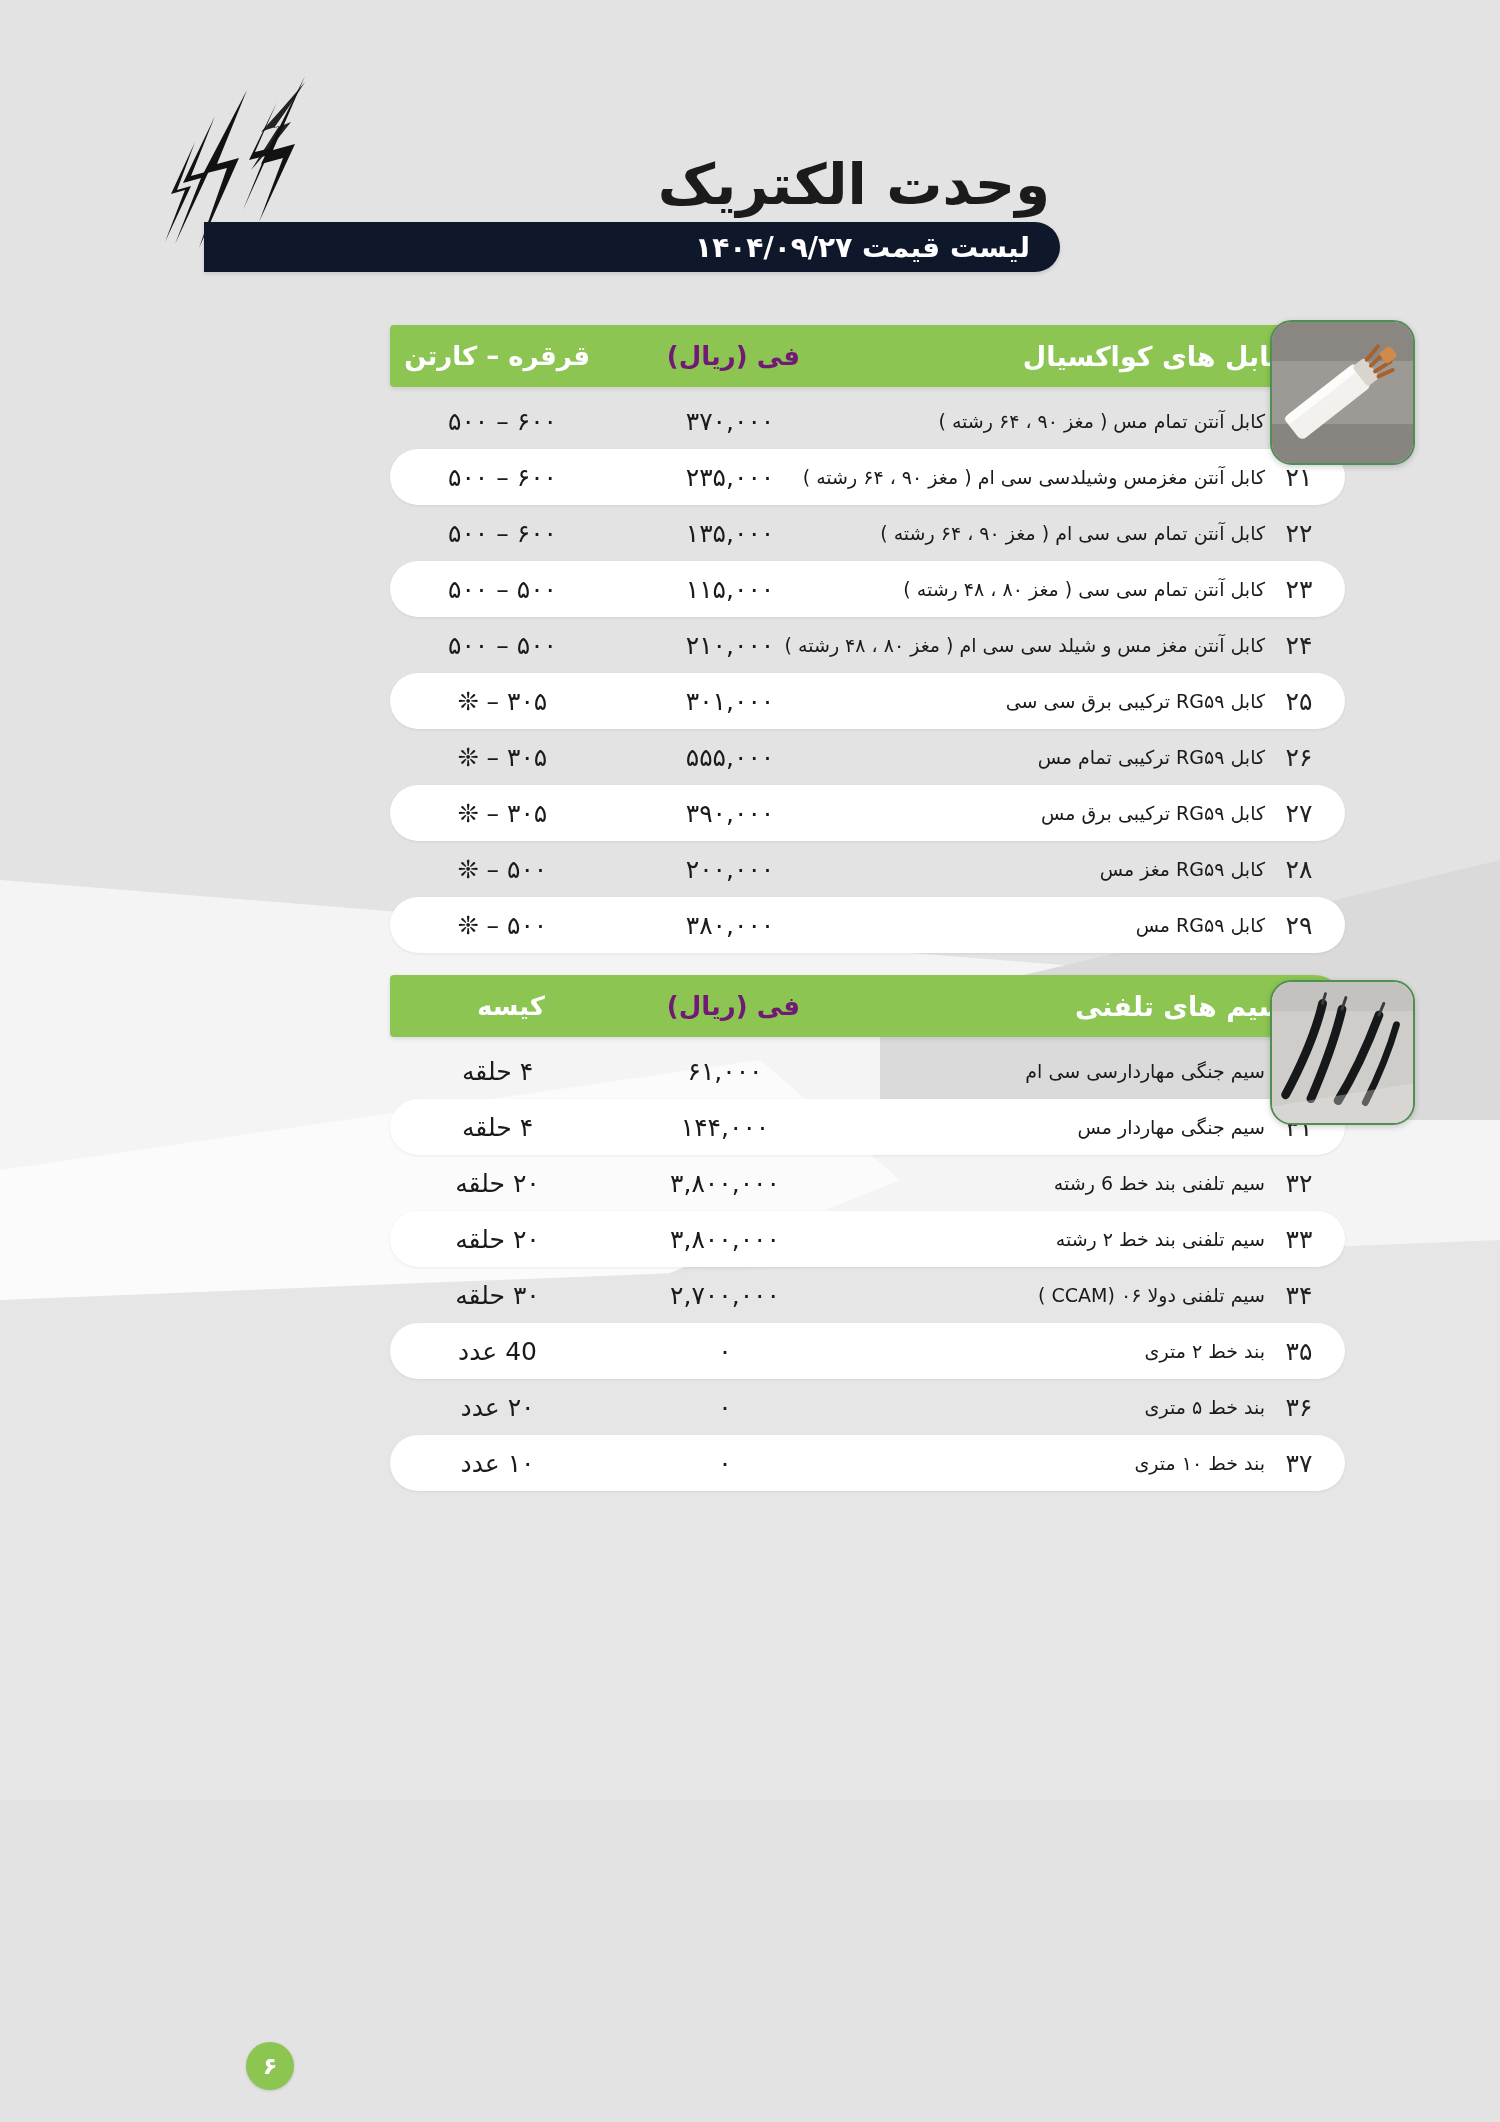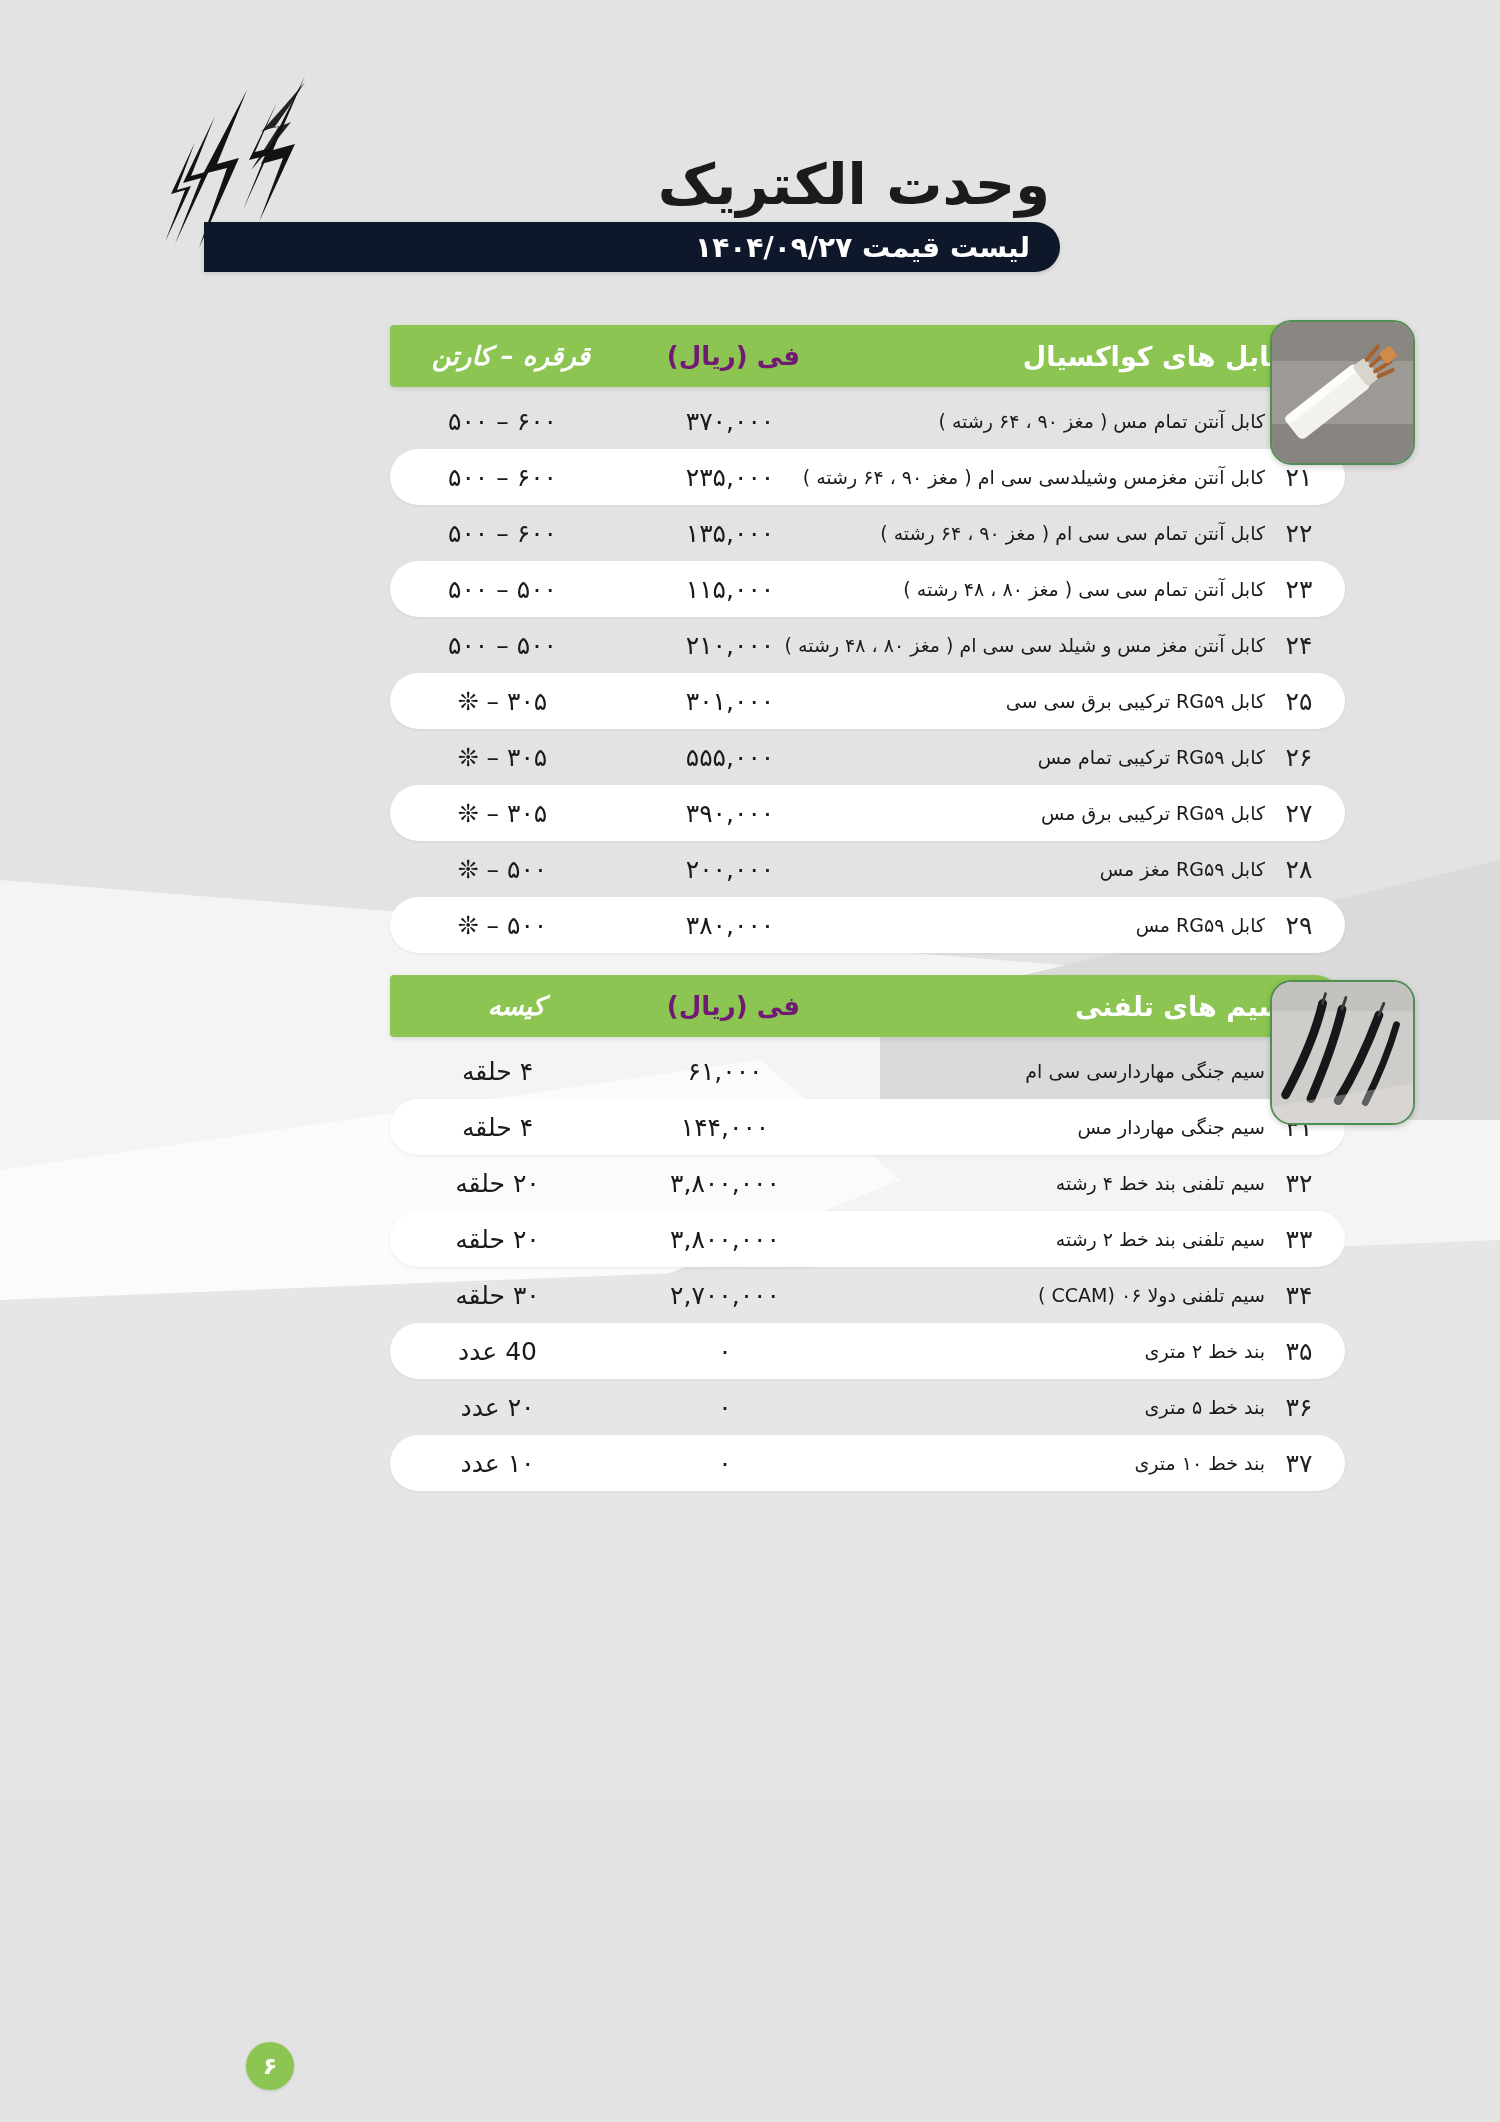--- a/index.html
+++ b/index.html
@@ -80,21 +80,21 @@
   .sec-head .h-title{
     position:absolute;right:60px;
     color:#ffffff;font-size:27px;font-weight:bold;white-space:nowrap;
   }
   .sec-head .h-fee{
     position:absolute;right:545px;
     color:#701a75;font-size:26px;font-weight:bold;white-space:nowrap;
   }
   .sec-head .h-unit{
     position:absolute;right:755px;
-    color:#ffffff;font-size:26px;font-weight:bold;white-space:nowrap;font-style:italic;
+    color:#ffffff;font-size:26px;font-weight:bold;white-space:nowrap;
   }
   .sec-2 .h-unit{right:800px;}
 
   .rows{margin-top:6px;}
   .row{
     position:relative;height:56px;display:flex;align-items:center;
     border-radius:28px;
   }
   .row.alt{
     background:#ffffff;
@@ -259,21 +259,21 @@
         <div class="c-unit">۴ حلقه</div>
       </div>
       <div class="row alt">
         <div class="c-num">۳۱</div>
         <div class="c-name">سیم جنگی مهاردار مس</div>
         <div class="c-fee">۱۴۴,۰۰۰</div>
         <div class="c-unit">۴ حلقه</div>
       </div>
       <div class="row">
         <div class="c-num">۳۲</div>
-        <div class="c-name">سیم تلفنی بند خط ۴ رشته</div>
+        <div class="c-name">سیم تلفنی بند خط 6 رشته</div>
         <div class="c-fee">۳,۸۰۰,۰۰۰</div>
         <div class="c-unit">۲۰ حلقه</div>
       </div>
       <div class="row alt">
         <div class="c-num">۳۳</div>
         <div class="c-name">سیم تلفنی بند خط ۲ رشته</div>
         <div class="c-fee">۳,۸۰۰,۰۰۰</div>
         <div class="c-unit">۲۰ حلقه</div>
       </div>
       <div class="row">

